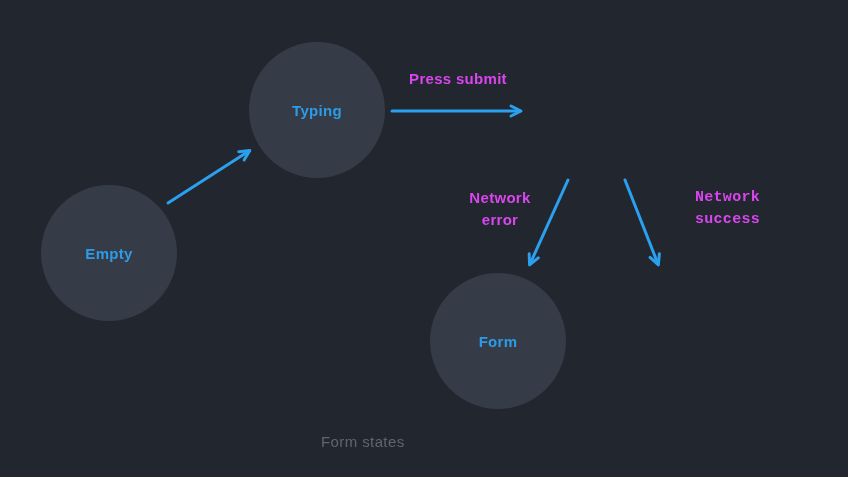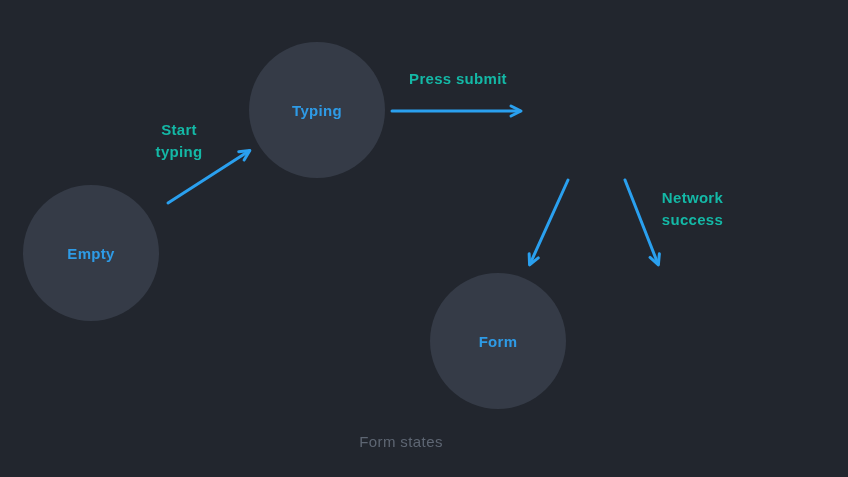--- a/index.html
+++ b/index.html
@@ -35,49 +35,49 @@
   }
   .node-label {
     color: #2e9be6;
     font-size: 15px;
     font-weight: 600;
     letter-spacing: 0.3px;
     text-align: left;
   }
   .edge-label {
     position: absolute;
-    color: #14b8a6;
+    color: #d946ef;
     font-size: 15px;
     font-weight: 600;
     letter-spacing: 0.3px;
     text-align: center;
     line-height: 22px;
   }
   .caption {
     position: absolute;
     left: 321px;
     top: 433px;
     width: 160px;
-    text-align: center;
+    text-align: left;
     color: #5e6673;
     font-size: 15px;
     font-weight: 400;
     letter-spacing: 0.4px;
   }
   
-  .node-empty      { left: 23px;  top: 185px; }
+  .node-empty      { left: 41px;  top: 185px; }
   .node-typing     { left: 249px; top: 42px;  }
   .node-submitting { left: 532px; top: 43px;  }
   .node-error      { left: 430px; top: 273px; }
   .node-success    { left: 624px; top: 273px; }
   
   .label-start-typing    { left: 139px; top: 119px; width: 80px;  }
   .label-press-submit    { left: 393px; top: 68px;  width: 130px; white-space: nowrap; }
   .label-network-error   { left: 460px; top: 187px; width: 80px;  }
-  .label-network-success { left: 645px; top: 187px; width: 95px;  }
+  .label-network-success { left: 680px; top: 187px; width: 95px; font-family: Liberation Mono, monospace;  }
 </style>
 </head>
 <body>
 
 <div class="stage">
 
   <svg class="arrow-layer" viewBox="0 0 848 477" aria-hidden="true">
     <defs>
       <marker id="arrowhead" viewBox="0 0 16 16" markerUnits="userSpaceOnUse" markerWidth="16" markerHeight="16" refX="12" refY="8" orient="auto">
         <path d="M3 3 L13 8 L3 13" fill="none" stroke="#2aa0ef" stroke-width="3" stroke-linecap="round" stroke-linejoin="round"></path>
@@ -96,22 +96,22 @@
   <div class="node node-typing">
     <span class="node-label">Typing</span>
   </div>
 
 
   <div class="node node-error">
     <span class="node-label">Form</span>
   </div>
 
 
-  <div class="edge-label label-start-typing">Start typing</div>
 
   <div class="edge-label label-press-submit">Press submit</div>
 
+  <div class="edge-label label-network-error">Network error</div>
 
   <div class="edge-label label-network-success">Network success</div>
 
   <div class="caption">Form states</div>
 
 </div>
 
 </body></html>

